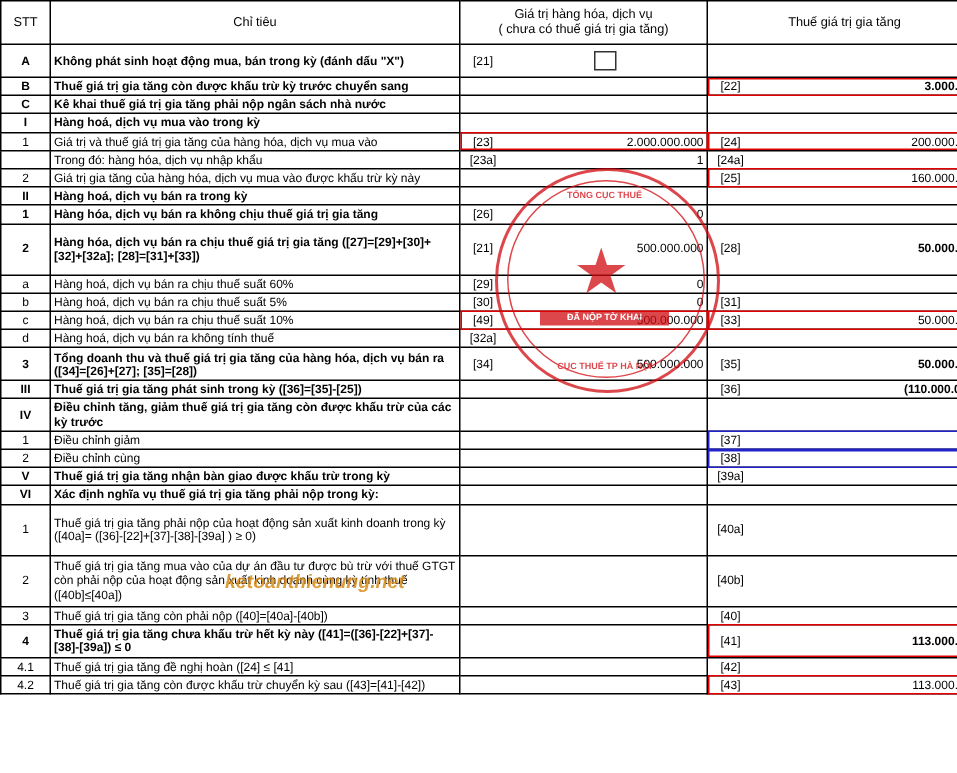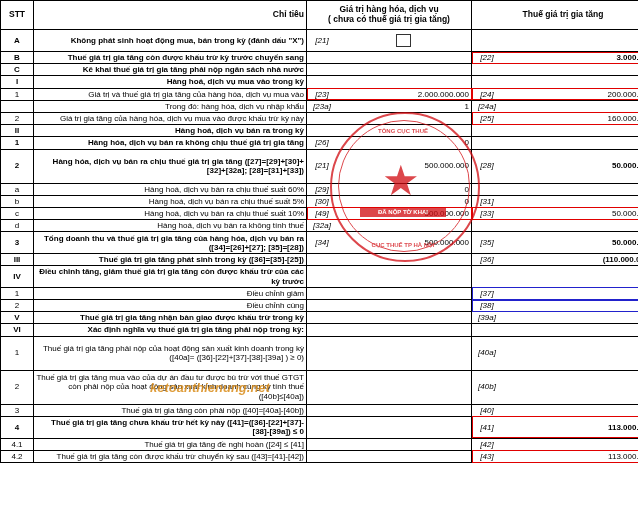--- a/index.html
+++ b/index.html
@@ -18,41 +18,40 @@
     table-layout:fixed;
   }
   table.form td, table.form th{
     border:1px solid #000;
     padding:1px 2px;
     vertical-align:middle;
     line-height:1.15;
     background:transparent;
   }
   .col-stt{width:28px;text-align:center;}
-  .col-ct{width:268px;text-align:right;}
+  .col-ct{width:268px;}
   .col-gt{width:160px;}
   .col-th{width:178px;}
   thead th{
-    font-weight:bold;
+    font-weight:normal;
     text-align:center;
     font-size:8.5px;
     height:26px;
   }
   .b{font-weight:bold;}
   .center{text-align:center;}
   .cellwrap{
     display:flex;align-items:center;justify-content:space-between;
     gap:2px;
   }
   .code{
     display:inline-block;
     min-width:26px;
     text-align:center;
     font-size:8px;
-    font-style:italic;
   }
   .val{
     text-align:right;
     font-size:8px;
     white-space:nowrap;
   }
   .redbox{
     outline:1.4px solid #e00000;
     outline-offset:-1px;
   }

